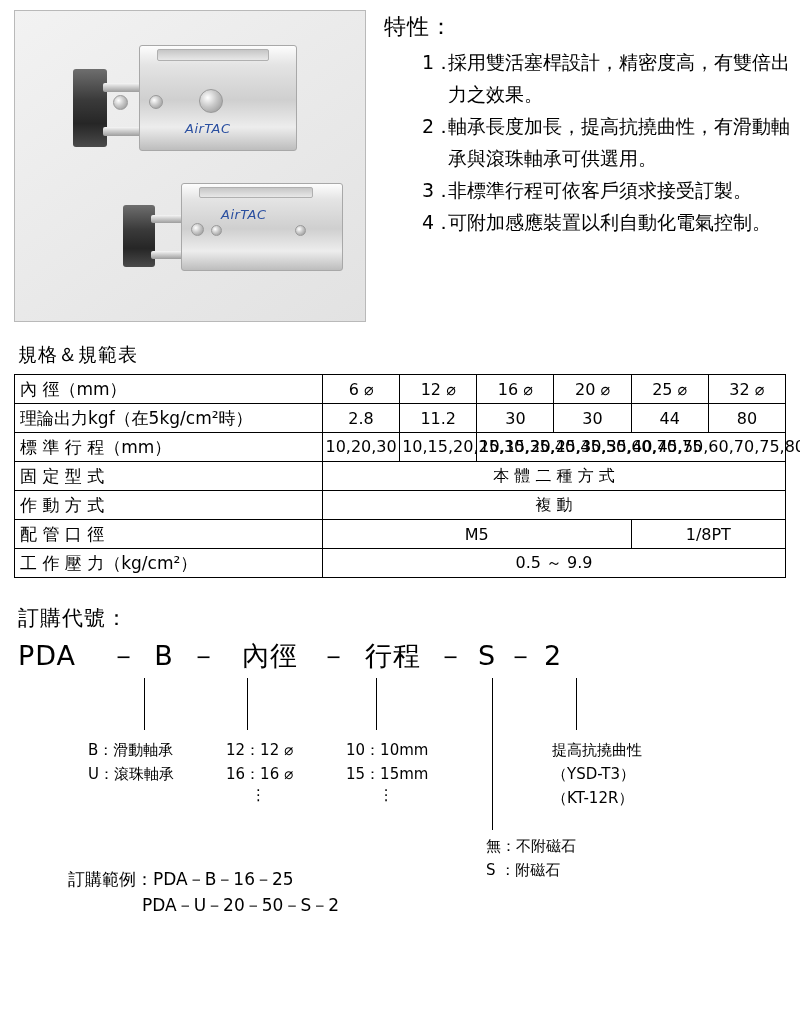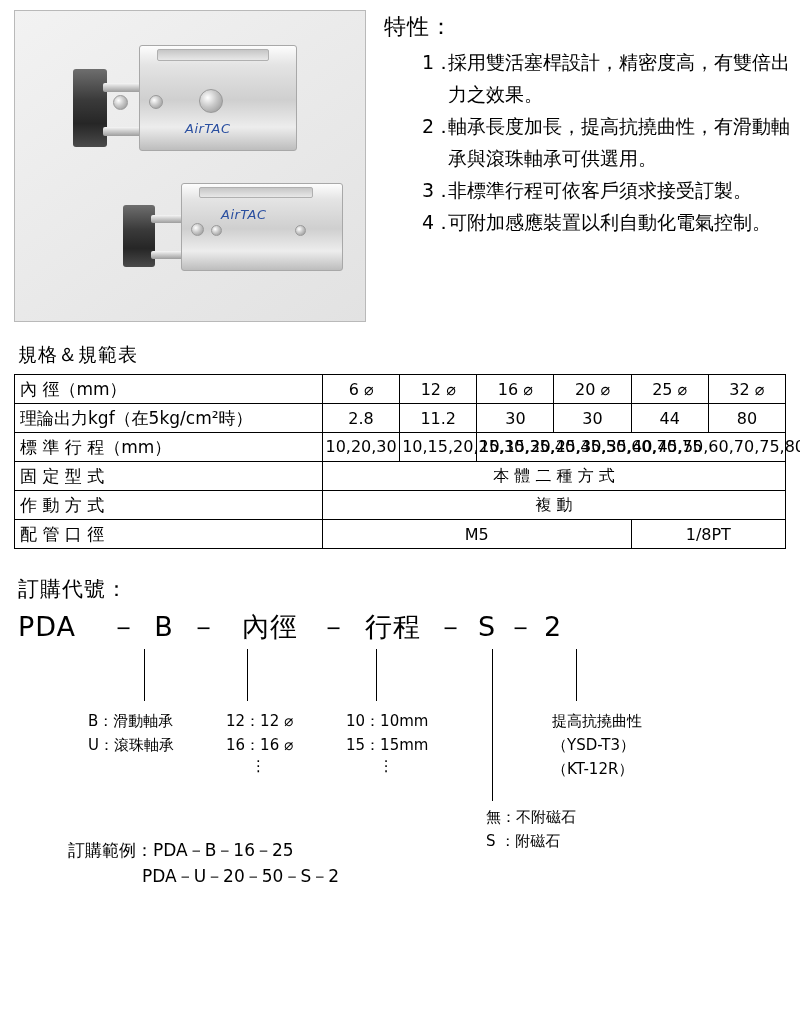--- a/index.html
+++ b/index.html
@@ -295,20 +295,24 @@
   </tr>
   <tr>
     <td class="label">作 動 方 式</td>
     <td colspan="6">複 動</td>
   </tr>
   <tr>
     <td class="label">配 管 口 徑</td>
     <td colspan="4">M5</td>
     <td colspan="2">1/8PT</td>
   </tr>
+  <tr>
+    <td class="label">工 作 壓 力（kg/cm²）</td>
+    <td colspan="6">0.5 ～ 9.9</td>
+  </tr>
 </tbody>
   </table>
 
 <div class="order-title">訂購代號：</div>
 
 <div class="order-block">
 
   <div class="code-row">
     <span class="c-pda">PDA</span>
     <span class="c-dash1">－</span>

